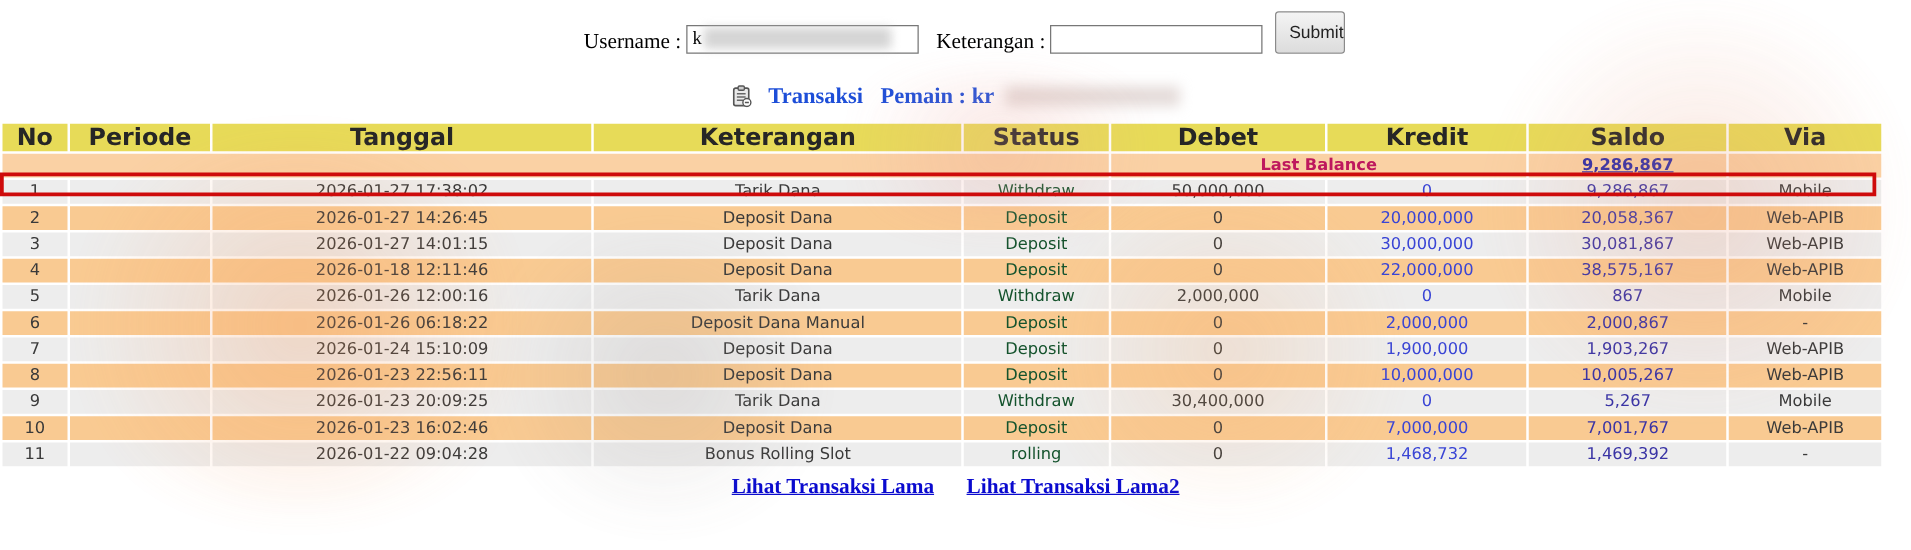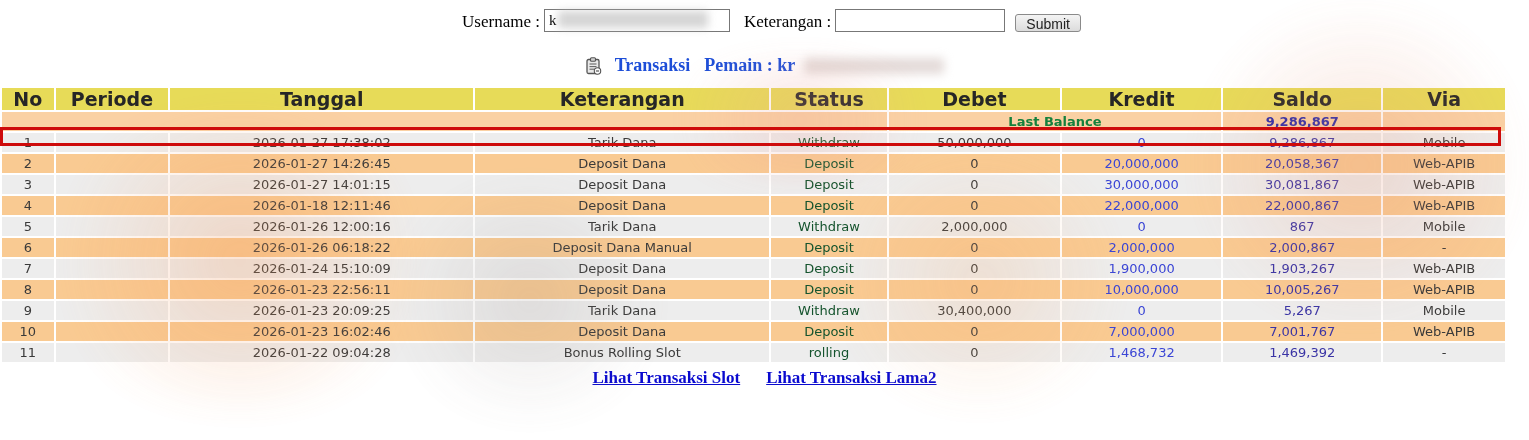--- a/index.html
+++ b/index.html
@@ -10,21 +10,21 @@
   .topform { padding-top:9px; display:flex; justify-content:center; align-items:flex-end;
              font-family:"Liberation Serif", serif; font-size:17px; color:#000; }
   .topform .lbl { margin:0 4px 0 14px; }
   .inputwrap { position:relative; display:inline-block; }
   .txt { width:186px; height:23px; border:1px solid #777; background:#fff;
          font-family:"Liberation Serif", serif; font-size:15px; padding:2px 4px; }
   .txt.short { width:170px; }
   .redact { position:absolute; left:14px; top:2px; width:150px; height:17px;
             background:rgba(190,190,190,.65); filter:blur(4px); border-radius:2px;
             pointer-events:none; }
-  .btn { margin-left:10px; height:18px; padding:1px 10px 3px 10px;
+  .btn { margin-left:10px; height:34px; padding:1px 0 3px 10px;
          font-family:"Liberation Sans", sans-serif; font-size:14px;
          background:linear-gradient(#f4f4f4,#dcdcdc); border:1px solid #8a8a8a;
          border-radius:3px; color:#222; cursor:pointer; }
 
   
   .titlebar { margin-top:23px; display:flex; justify-content:center; align-items:center;
               font-family:"Liberation Serif", serif; font-weight:bold; font-size:18px;
               color:#1d4ed8; }
   .titlebar .clip { margin-right:6px; display:inline-flex; }
   .titlebar .part { margin:0 7px; }
@@ -33,21 +33,21 @@
 
   
   .table-wrap { position:relative; margin-top:10px; width:1507px; }
   table.tbl { border-collapse:separate; border-spacing:2px; table-layout:fixed;
               width:1507px; background:#fff; font-size:13px; color:#3a3a3a; }
   .tbl th { background:#E7DB58; color:#262626; font-weight:bold; height:19px;
             text-align:center; font-size:19px; padding:0 2px; }
   .tbl td { height:19px; text-align:center; padding:0 2px; white-space:nowrap;
             overflow:hidden; }
   tr.lastbal td { background:#FAD1A4; }
-  tr.lastbal .lb-label { font-weight:bold; color:#15803d; }
+  tr.lastbal .lb-label { font-weight:bold; color:#be185d; }
   tr.lastbal .lb-value { font-weight:bold; color:#2B2BA8; text-decoration:underline; cursor:pointer; }
   tbody#tbody tr.even td { background:#EDEDED; }
   tbody#tbody tr.odd  td { background:#F9CA92; }
   tbody#tbody td:nth-child(5) { color:#14532d; }           
   tbody#tbody td:nth-child(7) { color:#3A45D5; }           
   tbody#tbody td:nth-child(8) { color:#3A34A5; }           
   .row-highlight-box { position:absolute; left:0; top:41px; width:1501px; height:19px;
                        border:3px solid #CE0B0B; pointer-events:none; z-index:4; }
 
   
@@ -175,21 +175,21 @@
     <td>Web-APIB</td>
   </tr>
         <tr class="odd">
     <td>4</td>
     <td></td>
     <td>2026-01-18 12:11:46</td>
     <td>Deposit Dana</td>
     <td>Deposit</td>
     <td>0</td>
     <td>22,000,000</td>
-    <td>22,000,867</td>
+    <td>38,575,167</td>
     <td>Web-APIB</td>
   </tr>
         <tr class="even">
     <td>5</td>
     <td></td>
     <td>2026-01-26 12:00:16</td>
     <td>Tarik Dana</td>
     <td>Withdraw</td>
     <td>2,000,000</td>
     <td>0</td>
@@ -261,15 +261,15 @@
     <td>1,468,732</td>
     <td>1,469,392</td>
     <td>-</td>
   </tr>
       </tbody>
   </table>
   <div class="row-highlight-box"></div>
 </div>
 
 <div class="footerlinks">
-  <a>Lihat Transaksi Slot</a>
+  <a>Lihat Transaksi Lama</a>
   <a>Lihat Transaksi Lama2</a>
 </div>
 
 </body></html>

